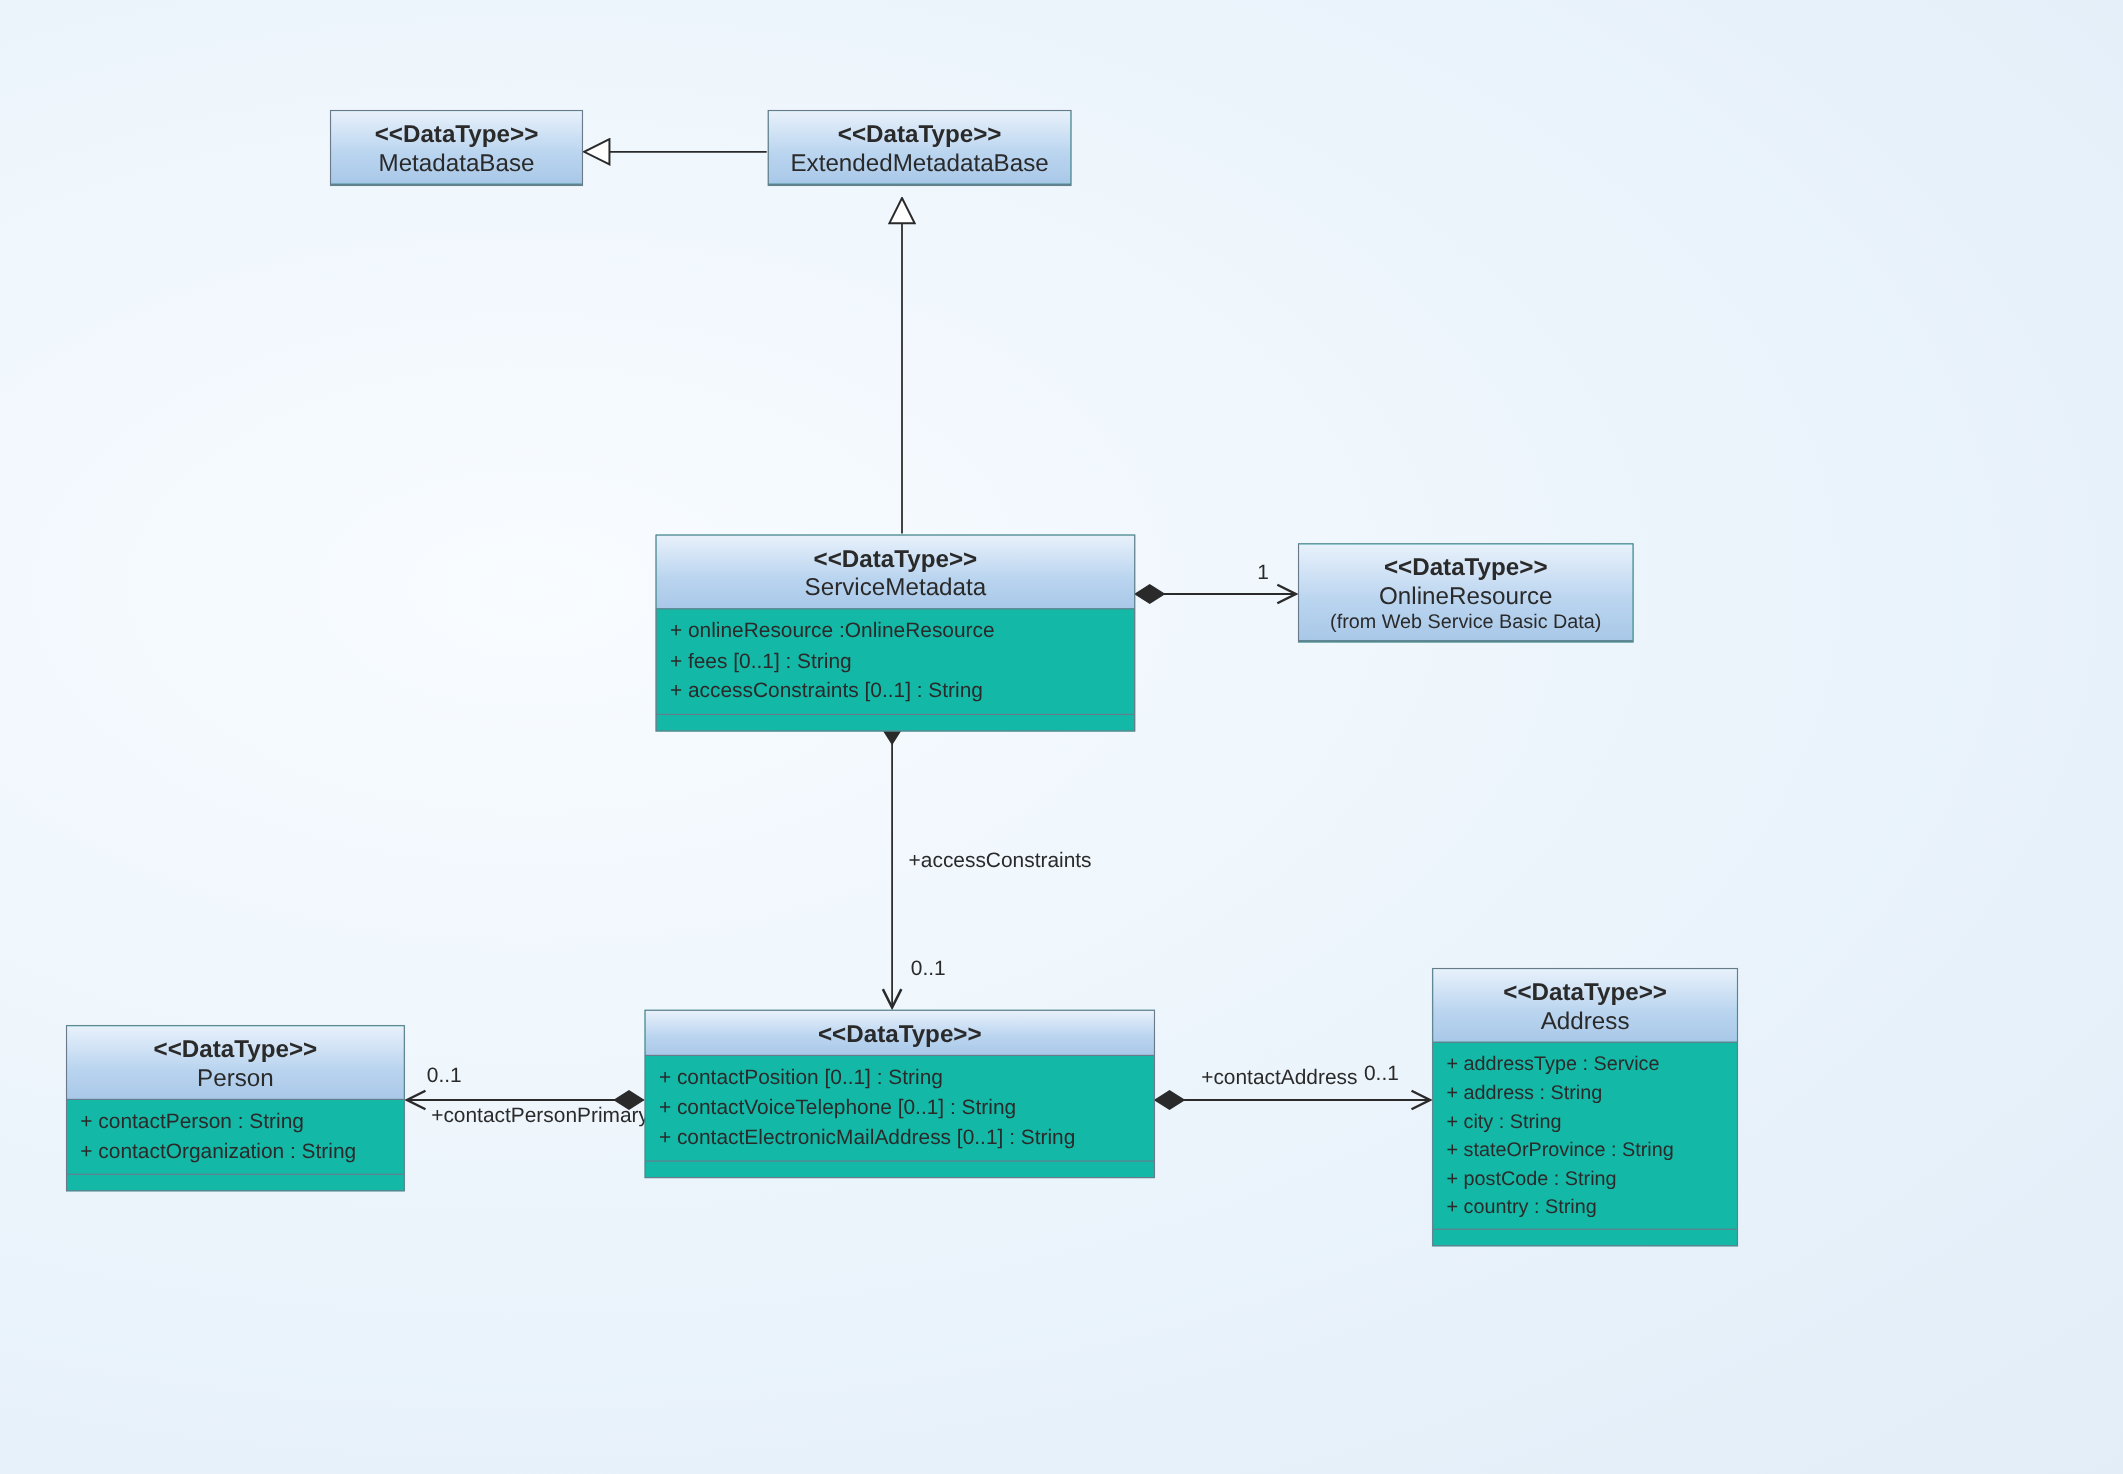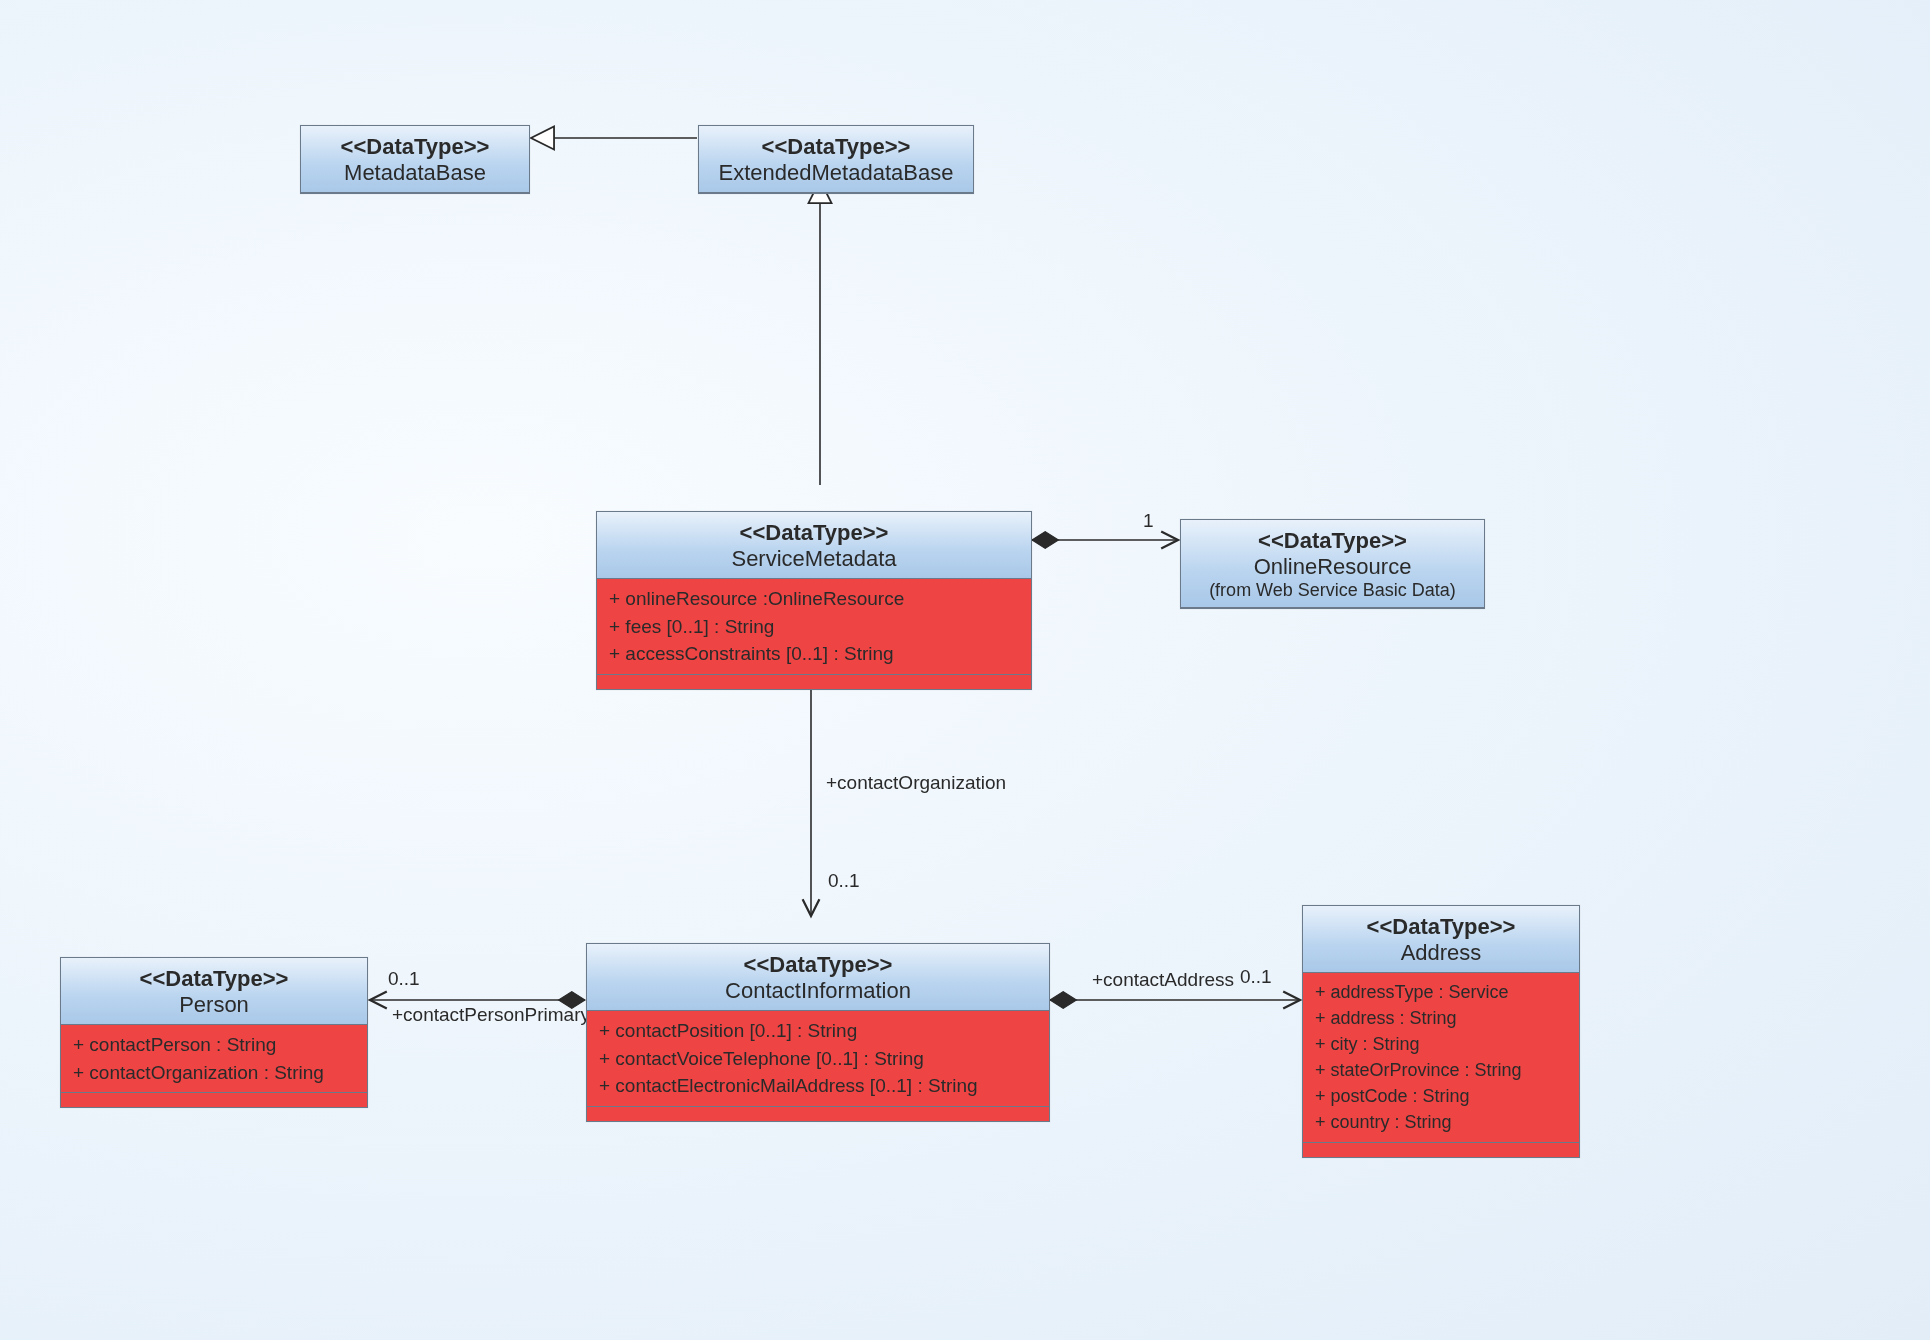--- a/index.html
+++ b/index.html
@@ -14,23 +14,22 @@
   }
   svg.connectors {
     position: absolute;
     top: 0; left: 0;
     width: 1930px; height: 1340px;
     pointer-events: none;
   }
   .uml {
     position: absolute;
     border: 1.5px solid #6b7a8a;
-    background: #ef4444;
+    background: #14b8a6;
     box-shadow: 0 0 0 0.5px rgba(0,0,0,0.05);
-    margin-top: 25px;
   }
   .uml .hdr {
     background: linear-gradient(#e8f1fb, #b9d4ef 60%, #a9c8e8);
     text-align: center;
     padding: 8px 14px 6px 14px;
     border-bottom: 1.5px solid #6b7a8a;
   }
   .uml .stereo {
     font-weight: bold;
     font-size: 22px;
@@ -85,21 +84,21 @@
 
   <line x1="811" y1="650" x2="811" y2="916" stroke="#2a2a2a" stroke-width="1.6" marker-start="url(#diamond-filled)" marker-end="url(#open-arrow)"></line>
 
   <line x1="585" y1="1000" x2="370" y2="1000" stroke="#2a2a2a" stroke-width="1.6" marker-start="url(#diamond-filled)" marker-end="url(#open-arrow)"></line>
 
   <line x1="1050" y1="1000" x2="1300" y2="1000" stroke="#2a2a2a" stroke-width="1.6" marker-start="url(#diamond-filled)" marker-end="url(#open-arrow)"></line>
 </svg>
 
 <div class="edge-label" style="left:1143px; top:510px;">1</div>
 
-<div class="edge-label" style="left:826px; top:772px;">+contactOrganization</div>
+<div class="edge-label" style="left:826px; top:772px;">+accessConstraints</div>
 <div class="edge-label" style="left:828px; top:870px;">0..1</div>
 
 <div class="edge-label" style="left:388px; top:968px;">0..1</div>
 <div class="edge-label" style="left:392px; top:1004px;">+contactPersonPrimary</div>
 
 <div class="edge-label" style="left:1240px; top:966px;">0..1</div>
 <div class="edge-label" style="left:1092px; top:969px;">+contactAddress</div>
 
 <div class="uml" style="left:300px; top:100px; width:230px;">
   <div class="hdr">
@@ -132,21 +131,20 @@
   <div class="hdr">
     <div class="stereo">&lt;&lt;DataType&gt;&gt;</div>
     <div class="name">OnlineResource</div>
     <div class="sub">(from Web Service Basic Data)</div>
   </div>
 </div>
 
 <div class="uml" style="left:586px; top:918px; width:464px;">
   <div class="hdr">
     <div class="stereo">&lt;&lt;DataType&gt;&gt;</div>
-    <div class="name">ContactInformation</div>
   </div>
   <div class="body">
     <div class="attr">+ contactPosition [0..1] : String</div>
     <div class="attr">+ contactVoiceTelephone [0..1] : String</div>
     <div class="attr">+ contactElectronicMailAddress [0..1] : String</div>
   </div>
   <div class="foot"></div>
 </div>
 
 <div class="uml" style="left:60px; top:932px; width:308px;">

